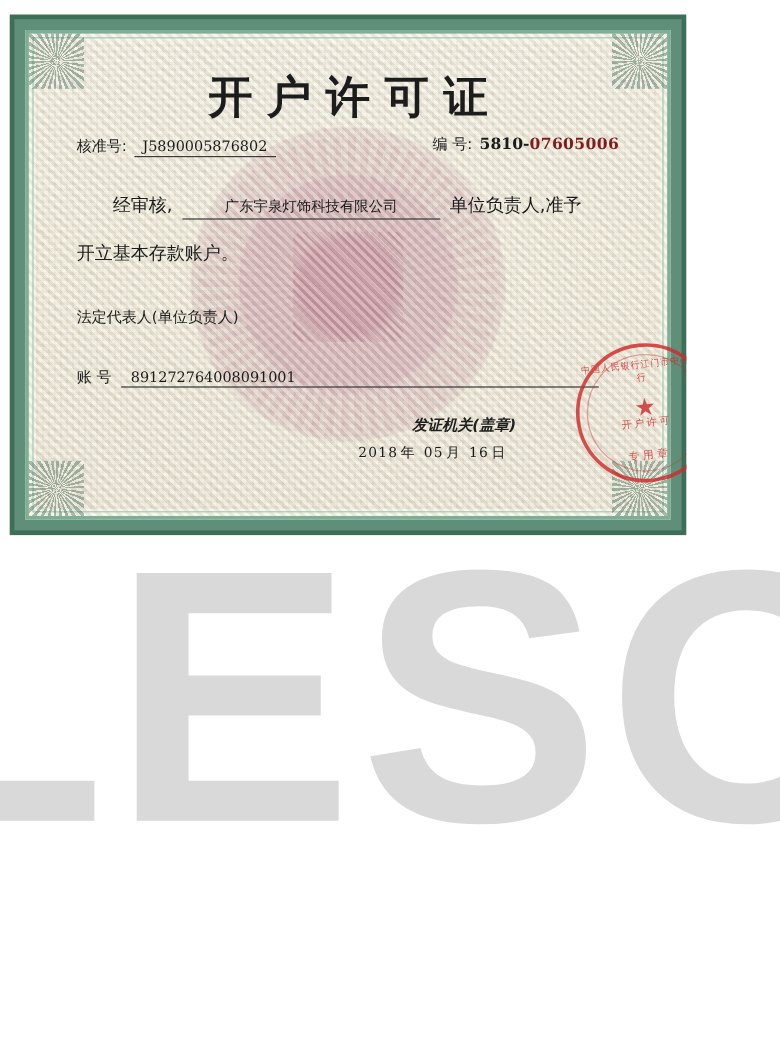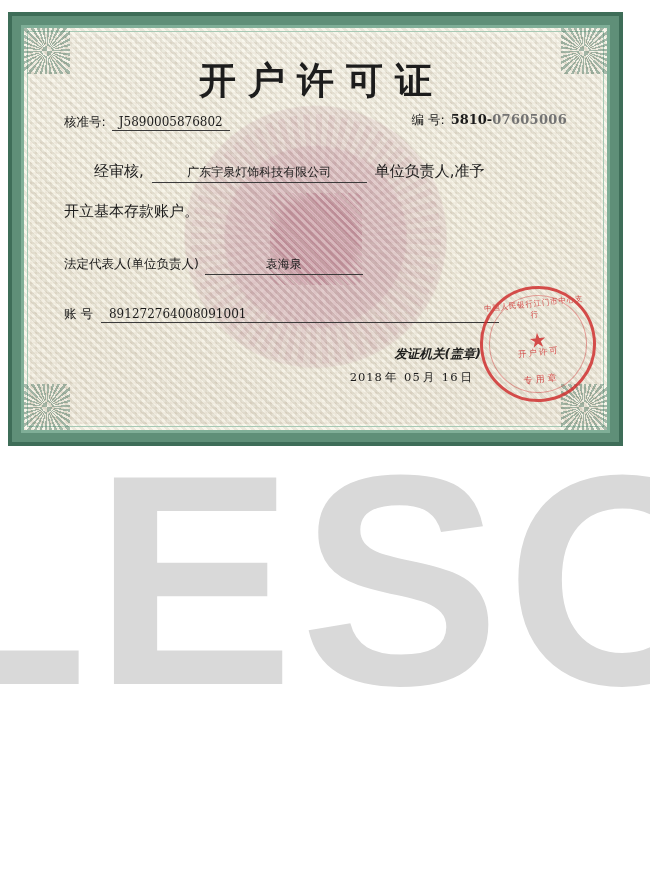--- a/index.html
+++ b/index.html
@@ -33,21 +33,21 @@
     line-height: 1;
     user-select: none;
     z-index: 1;
   }
 
   
   .certificate {
     position: absolute;
     left: 8px;
     top: 12px;
-    width: 615px;
+    width: 564px;
     height: 434px;
     background: #f6f3e6;
     z-index: 2;
     overflow: hidden;
   }
 
   
   .border-outer {
     position: absolute;
     inset: 0;
@@ -170,37 +170,37 @@
     border-bottom: 1px solid #3a3a3a;
     display: inline-block;
     text-align: center;
     padding-bottom: 1px;
   }
 
   
   .row-approval { left: 34px; top: 80px; }
   .row-number   { right: 34px; top: 78px; }
   .num-red {
-    color: #737373;
+    color: #7f1d1d;
     font-family: "DejaVu Serif", serif;
     font-weight: bold;
     font-size: 13px;
     letter-spacing: .3px;
   }
   .num-black {
     font-family: "DejaVu Serif", serif;
     font-size: 13px;
     color: #1b1b1b;
     font-weight: bold;
   }
 
   .row-body1 { left: 64px; top: 128px; font-size: 15px; }
   .row-body2 { left: 34px; top: 168px; font-size: 15px; }
 
-  .row-legal  { left: 34px; top: 222px; }
+  .row-legal  { left: 34px; top: 222px; flex-direction: column; }
   .row-bank   { left: 342px; top: 222px; }
   .row-account{ left: 34px; top: 272px; }
 
   .issuer {
     position: absolute;
     right: 120px;
     top: 312px;
     font-size: 12.5px;
     font-family: "DejaVu Sans", sans-serif;
     font-weight: bold;
@@ -322,21 +322,20 @@
       <span class="value underline" style="min-width:215px; margin:0 8px; font-size:12px;">广东宇泉灯饰科技有限公司</span>
       <span class="label">单位负责人,准予</span>
     </div>
 
     <div class="row row-body2">
       <span class="label">开立基本存款账户。</span>
     </div>
 
     <div class="row row-legal">
       <span class="label">法定代表人(单位负责人)</span>
-      <span class="value underline" style="min-width:158px; margin-left:6px;">袁海泉</span>
     </div>
 
 
     <div class="row row-account">
       <span class="label">账 号</span>
       <span class="value underline" style="min-width:390px; margin-left:8px; text-align:left; padding-left:8px;">891272764008091001</span>
     </div>
 
     <div class="issuer">发证机关(盖章)</div>
 

